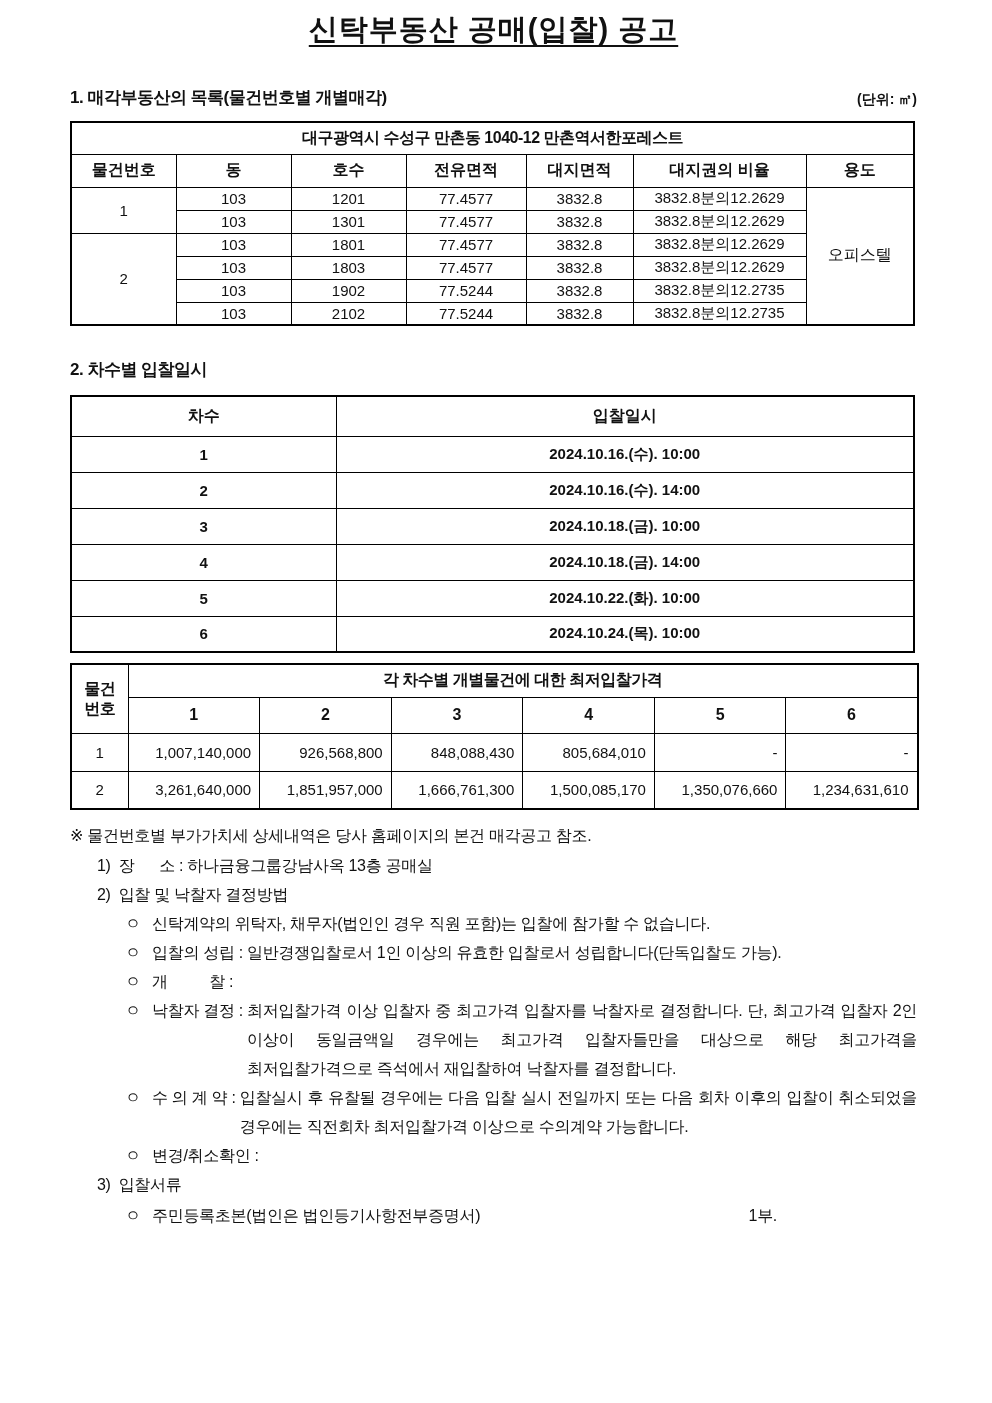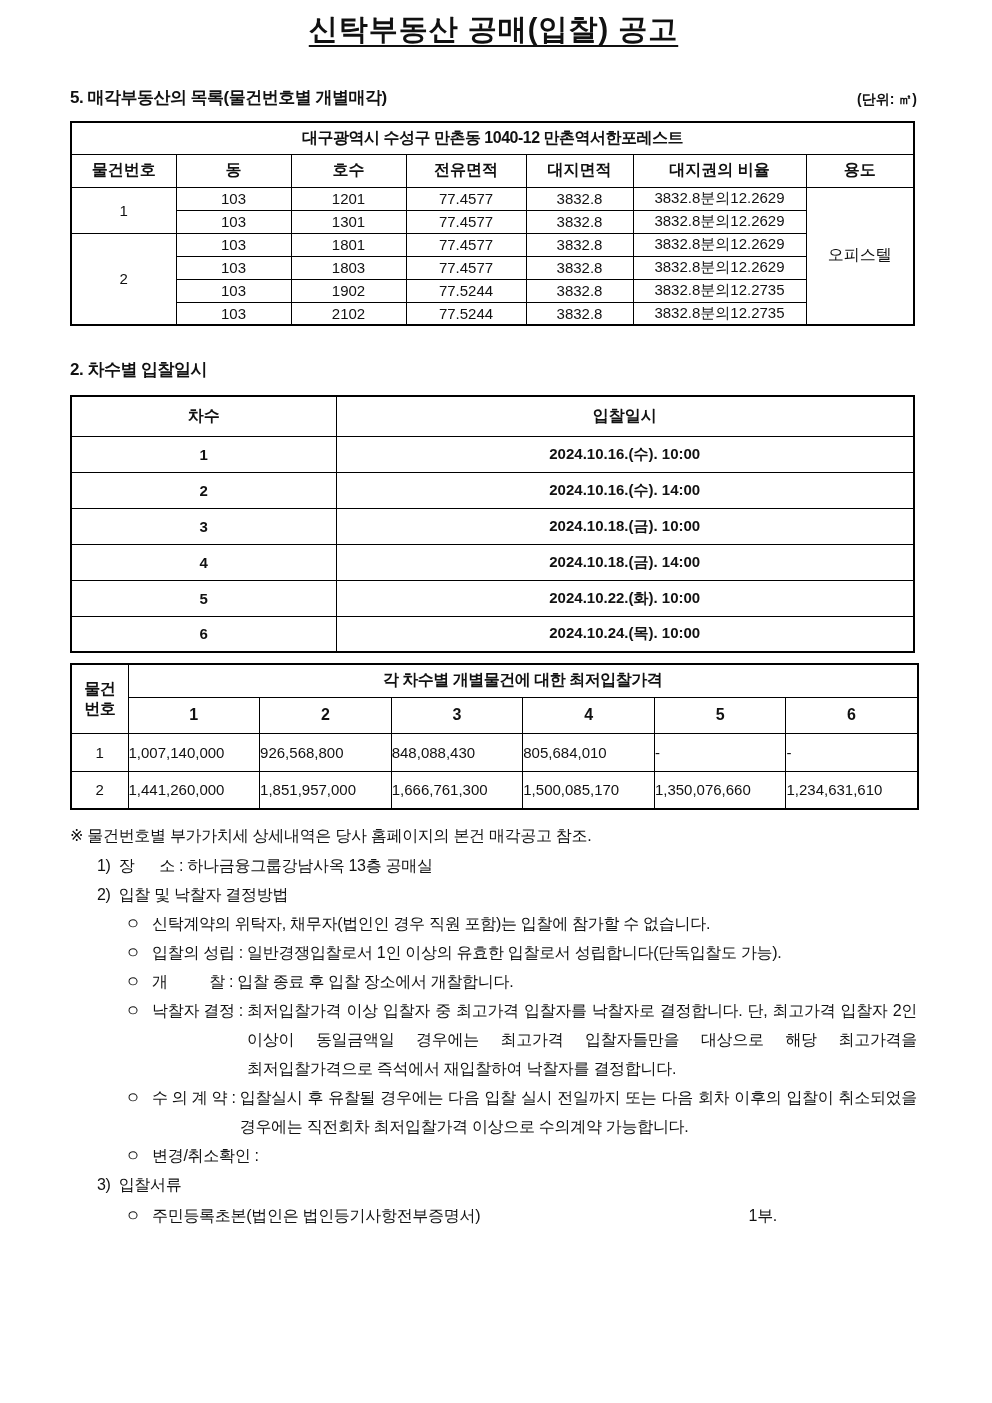--- a/index.html
+++ b/index.html
@@ -78,21 +78,21 @@
   .t2 .c1 { width: 578px; }
 
   
   .t3 { margin-top: 10px; }
   .t3 .hr1 th { height: 33px; font-size: 16px; letter-spacing: -0.5px; }
   .t3 .hr2 th { height: 36px; font-size: 16px; }
   .t3 td { height: 38px; font-size: 15px; }
   .t3 .c0 { width: 57px; }
   .t3 .cn { width: 131.6px; }
   .t3 .item-col { font-size: 16px; line-height: 20px; }
-  .t3 td.price { text-align: left; padding-right: 8px; }
+  .t3 td.price { text-align: right; padding-right: 8px; }
 
   .note-line {
     margin-top: 16px;
     font-size: 16px;
     letter-spacing: -0.3px;
   }
 
   
   .s4-body { margin-top: 4px; }
   .s4-line {
@@ -132,21 +132,21 @@
   .doc-row .doc-count { flex-shrink: 0; }
 </style>
 </head>
 <body>
 
 <div class="page">
 
   <h1 class="doc-title">신탁부동산 공매(입찰) 공고</h1>
 
   <div class="sec-head-row mt-s1">
-    <div class="sec-head">5. 매각부동산의 목록(물건번호별 개별매각)</div>
+    <div class="sec-head">1. 매각부동산의 목록(물건번호별 개별매각)</div>
     <div class="unit-label">(단위: ㎡)</div>
   </div>
 
   <table class="t1">
     <colgroup>
       <col class="c0">
         <col class="c1">
         <col class="c2">
         <col class="c3">
         <col class="c4">
@@ -283,21 +283,21 @@
       <td>1</td>
       <td class="price">1,007,140,000</td>
       <td class="price">926,568,800</td>
       <td class="price">848,088,430</td>
       <td class="price">805,684,010</td>
       <td class="price">-</td>
       <td class="price">-</td>
     </tr>
     <tr>
       <td>2</td>
-      <td class="price">1,441,260,000</td>
+      <td class="price">3,261,640,000</td>
       <td class="price">1,851,957,000</td>
       <td class="price">1,666,761,300</td>
       <td class="price">1,500,085,170</td>
       <td class="price">1,350,076,660</td>
       <td class="price">1,234,631,610</td>
     </tr>
   </tbody>
     </table>
 
   <div class="note-line">※ 물건번호별 부가가치세 상세내역은 당사 홈페이지의 본건 매각공고 참조.</div>
@@ -323,21 +323,20 @@
 
     <div class="bullet-row">
       <span class="marker">ㅇ</span>
       <span class="lbl">입찰의 성립 : </span>
       <div class="body">일반경쟁입찰로서 1인 이상의 유효한 입찰로서 성립합니다(단독입찰도 가능).</div>
     </div>
 
     <div class="bullet-row">
       <span class="marker">ㅇ</span>
       <span class="lbl">개          찰 : </span>
-      <div class="body">입찰 종료 후 입찰 장소에서 개찰합니다.</div>
     </div>
 
     <div class="bullet-row">
       <span class="marker">ㅇ</span>
       <span class="lbl">낙찰자 결정 : </span>
       <div class="body">최저입찰가격 이상 입찰자 중 최고가격 입찰자를 낙찰자로 결정합니다. 단, 최고가격 입찰자 2인 이상이 동일금액일 경우에는 최고가격 입찰자들만을 대상으로 해당 최고가격을 최저입찰가격으로 즉석에서 재입찰하여 낙찰자를 결정합니다.</div>
     </div>
 
     <div class="bullet-row">
       <span class="marker">ㅇ</span>

